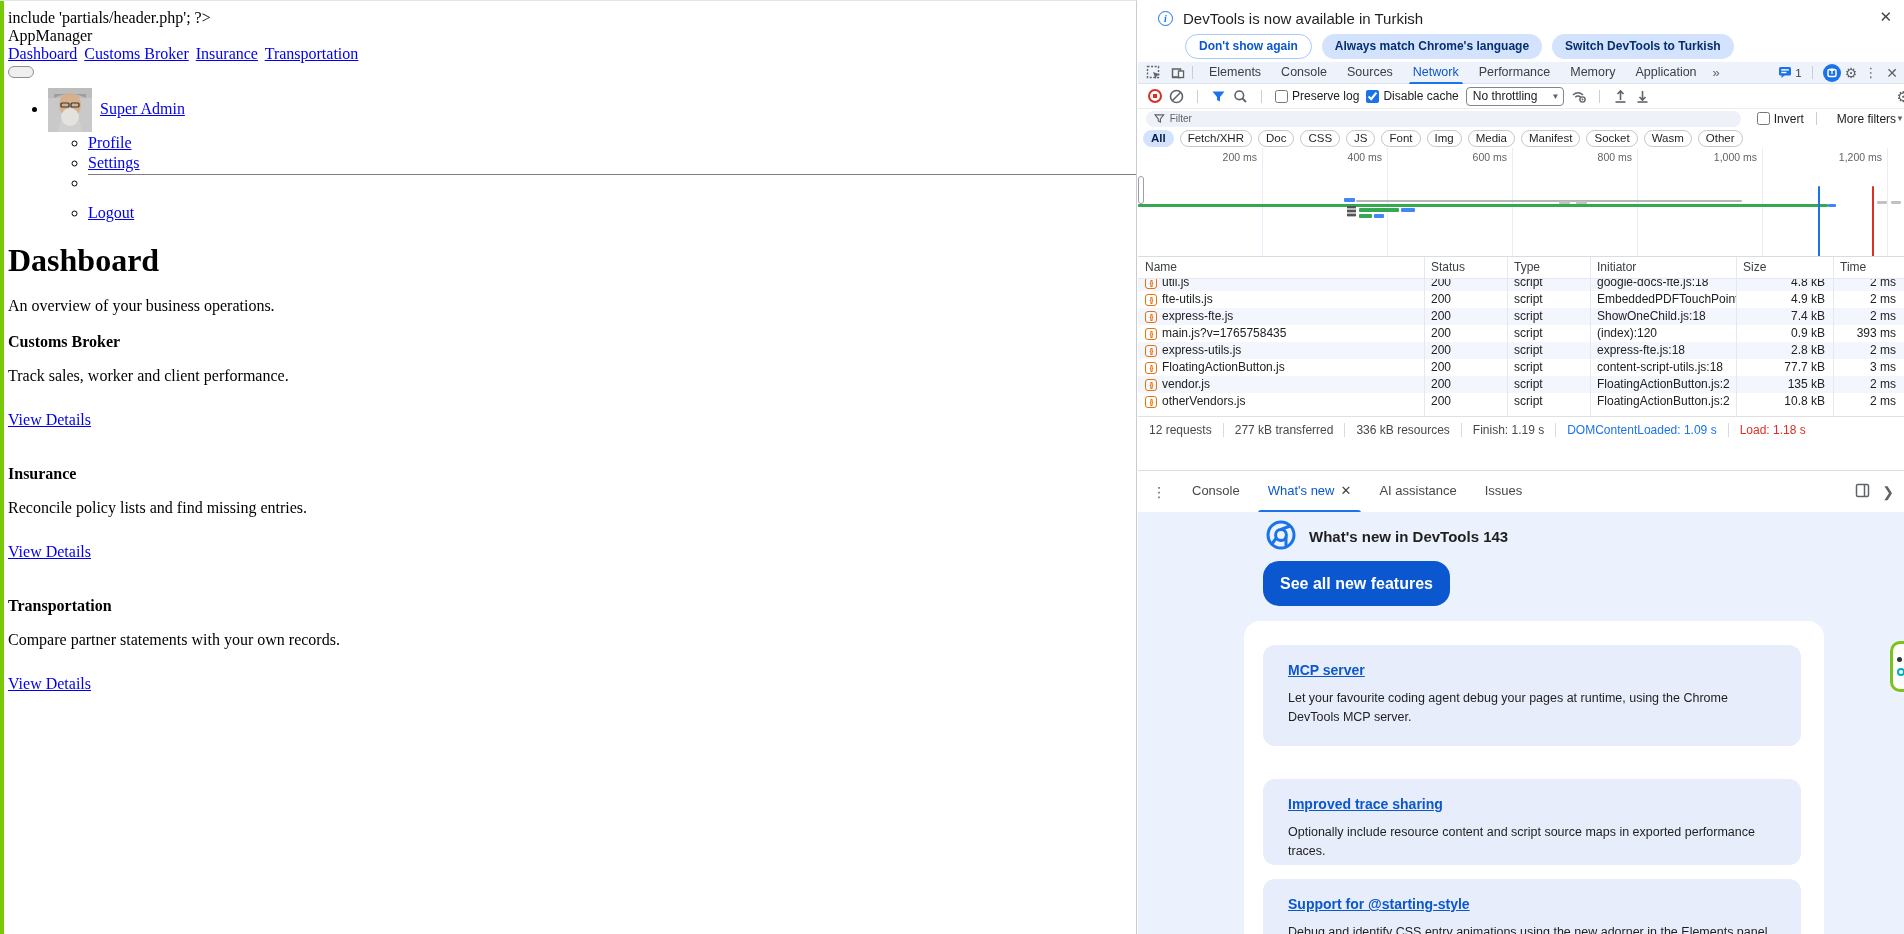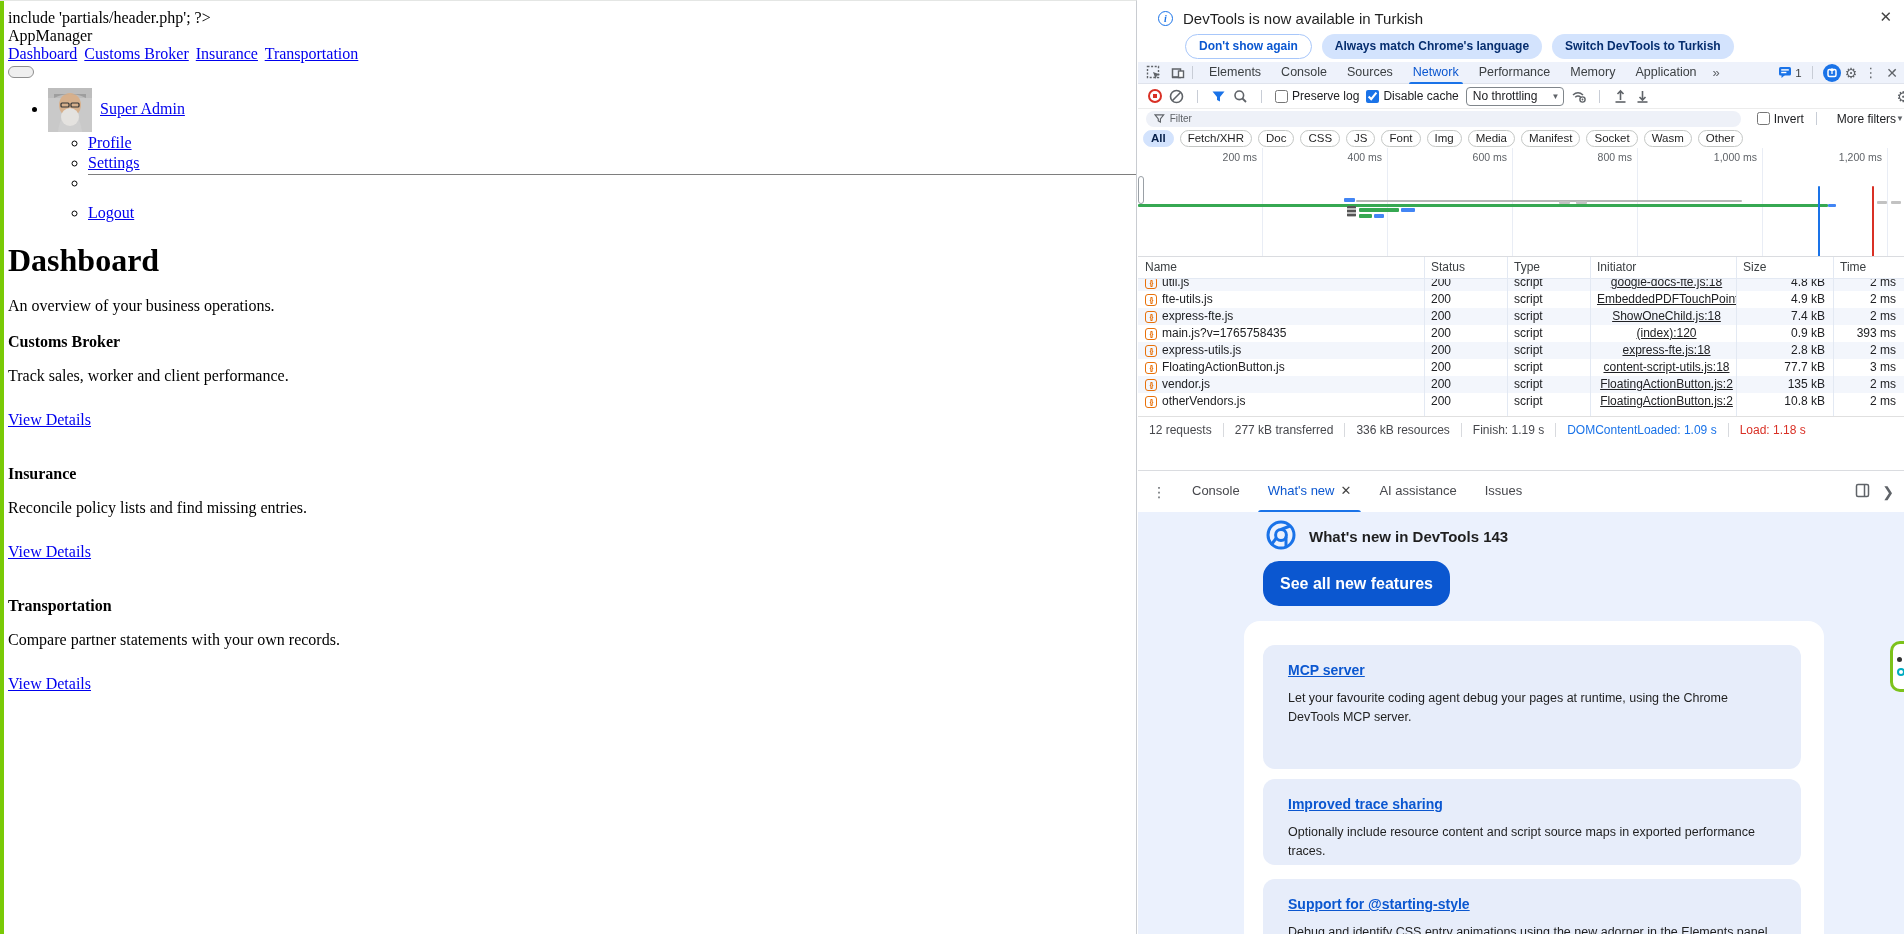--- a/index.html
+++ b/index.html
@@ -102,21 +102,21 @@
   .nt-header .hcell { font-size:12px; color:#3c4043; line-height:21px; padding-left:7px; overflow:hidden; white-space:nowrap; }
   .rows-clip { position:absolute; top:22px; left:0; right:0; bottom:0; overflow:hidden; }
   .rows-shift { margin-top:-5px; }
   .nt-row { height:17px; cursor:pointer; }
   .nt-row.odd { background:#f3f6fc; }
   .cell { font-size:12px; color:#202124; line-height:17px; padding-left:7px; white-space:nowrap; overflow:hidden; }
   .cell.num { text-align:right; padding-right:8px; padding-left:0; }
   .cell.name { display:flex; align-items:center; gap:5px; }
   .js-ico { flex:none; width:12px; height:12px; border:1.5px solid #e8710a; border-radius:3px; color:#e8710a;
             font-size:7px; font-weight:bold; text-align:center; line-height:9px; letter-spacing:-1px; }
-  .init-link { text-decoration:underline; cursor:pointer;text-align:center; }
+  .init-link { cursor:pointer; }
 
   
   .summary { height:26px; border-top:1px solid #e0e0e0; display:flex; align-items:center; font-size:12px; color:#47484d; background:#fff; }
   .sum-item { padding:0 11px; border-right:1px solid #d8dade; height:14px; line-height:14px; white-space:nowrap; }
   .sum-item:last-child { border-right:none; }
   .sum-item.blue { color:#1a73e8; }
   .sum-item.red { color:#d93025; }
 
   .dt-gap { height:28px; background:#fff; }
 
@@ -537,21 +537,21 @@
             <circle cx="15" cy="15" r="5.4" fill="none" stroke="#1a73e8" stroke-width="3"></circle>
             <path d="M15 9.5 L24 6" stroke="#1a73e8" stroke-width="3" fill="none"></path>
             <path d="M10.4 18 L5 25" stroke="#1a73e8" stroke-width="3" fill="none"></path>
             <path d="M20 16.5 L20 27" stroke="#1a73e8" stroke-width="3" fill="none"></path>
           </svg>
         </span>
         <span class="wn-title">What's new in DevTools 143</span>
       </div>
       <button class="wn-cta">See all new features</button>
       <div class="wn-container">
-        <div class="wn-card" style="top:24px; height:124px;">
+        <div class="wn-card" style="top:24px; height:101px;">
           <a href="#" class="wn-card-title">MCP server</a>
           <div class="wn-card-body">Let your favourite coding agent debug your pages at runtime, using the Chrome DevTools MCP server.</div>
         </div>
         <div class="wn-card" style="top:158px; height:86px;">
           <a href="#" class="wn-card-title">Improved trace sharing</a>
           <div class="wn-card-body">Optionally include resource content and script source maps in exported performance traces.</div>
         </div>
         <div class="wn-card" style="top:258px; height:86px;">
           <a href="#" class="wn-card-title">Support for @starting-style</a>
           <div class="wn-card-body">Debug and identify CSS entry animations using the new adorner in the Elements panel.</div>

